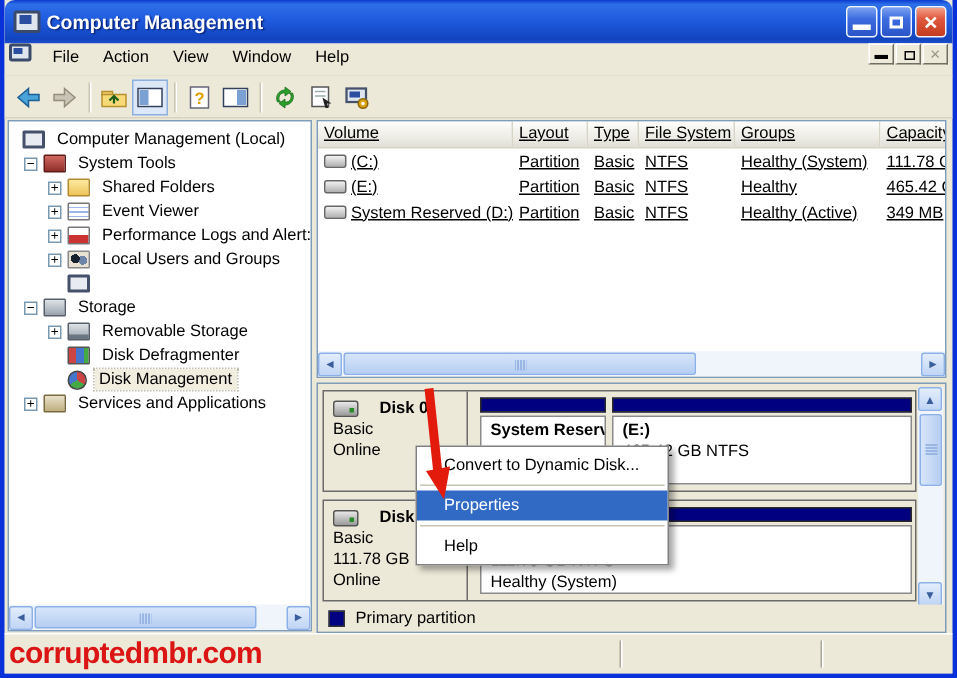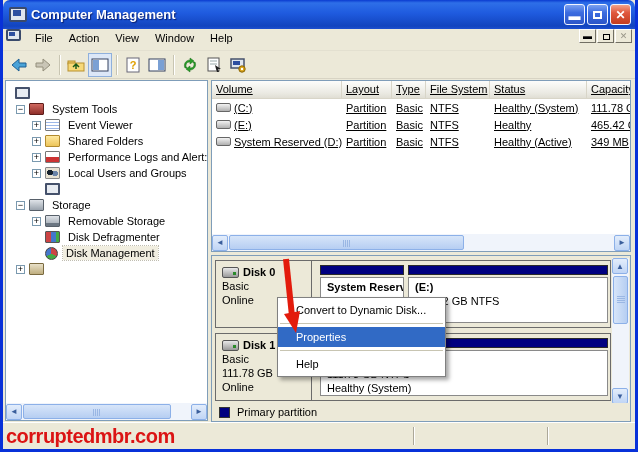--- a/index.html
+++ b/index.html
@@ -88,21 +88,21 @@
   .vh{background:linear-gradient(180deg,#fdfdfb,#EBEAE3 70%,#E0DED4);border-right:1px solid #D8D5C8;
     padding:2px 4px;white-space:nowrap;overflow:hidden;flex:none;}
   .vrow{display:flex;height:17px;font-size:11px;align-items:center;}
   .vc{padding:0 4px;white-space:nowrap;overflow:hidden;flex:none;display:flex;align-items:center;gap:3px;}
   .vicon{width:15px;height:9px;flex:none;border:1px solid #666;border-radius:2px;
     background:linear-gradient(180deg,#f2f2f2,#b0b0b0);}
   .cw0{width:130px;} .cw1{width:50px;} .cw2{width:34px;} .cw3{width:64px;} .cw4{width:97px;} .cw5{width:60px;}
   
   .disk-row{position:absolute;left:3px;width:396px;height:68px;border:1px solid #6b6b6b;background:#ECE9D8;display:flex;}
   .disk-label{width:96px;flex:none;border-right:1px solid #6b6b6b;padding:4px 6px;font-size:11px;line-height:14px;}
-  .disk-name{font-weight:bold;display:flex;align-items:center;gap:4px;}
+  .disk-name{font-weight:bold;display:flex;align-items:center;gap:14px;}
   .dicon{width:17px;height:11px;border:1px solid #555;border-radius:2px;flex:none;
     background:linear-gradient(180deg,#e8e8e8,#9a9a9a);position:relative;}
   .dicon::after{content:"";position:absolute;right:2px;bottom:2px;width:3px;height:3px;background:#2a8a2a;}
   .disk-parts{position:relative;flex:1;}
   .pblock{position:absolute;top:4px;bottom:4px;display:flex;flex-direction:column;}
   .pbar{height:10px;background:#000080;border:1px solid #2a2a2a;margin-bottom:2px;flex:none;}
   .pbody{flex:1;background:#fff;border:1px solid #8a8a8a;padding:2px 6px;font-size:11px;line-height:14px;
     white-space:nowrap;overflow:hidden;}
   .pname{font-weight:bold;}
   .legend{position:absolute;left:0;right:0;bottom:0;height:18px;display:flex;align-items:center;
@@ -216,35 +216,36 @@
           <circle cx="14" cy="13" r="3.2" fill="#d8a012" stroke="#8a6608"></circle>
           <circle cx="14" cy="13" r="1.2" fill="#fff"></circle>
         </svg>
       </span>
   </div>
 
   <div class="pane left-pane">
     <div class="tree">
       <div class="trow d0 noexp">
         <span class="ti ic-computer"></span>
+        <span class="tlabel">Computer Management (Local)</span>
         </div>
       <div class="trow d1">
         <span class="exp minus"></span>
         <span class="ti ic-tools"></span>
         <span class="tlabel">System Tools</span>
         </div>
       <div class="trow d2">
         <span class="exp plus"></span>
+        <span class="ti ic-folder"></span>
+        <span class="tlabel">Shared Folders</span>
+        </div>
+      <div class="trow d2">
+        <span class="exp plus"></span>
         <span class="ti ic-event"></span>
         <span class="tlabel">Event Viewer</span>
-        </div>
-      <div class="trow d2">
-        <span class="exp plus"></span>
-        <span class="ti ic-folder"></span>
-        <span class="tlabel">Shared Folders</span>
         </div>
       <div class="trow d2">
         <span class="exp plus"></span>
         <span class="ti ic-perf"></span>
         <span class="tlabel">Performance Logs and Alert:</span>
         </div>
       <div class="trow d2">
         <span class="exp plus"></span>
         <span class="ti ic-users"></span>
         <span class="tlabel">Local Users and Groups</span>
@@ -269,38 +270,39 @@
         <span class="tlabel">Disk Defragmenter</span>
         </div>
       <div class="trow d2 selected">
         <span class="exp" style="border:none;background:transparent"></span>
         <span class="ti ic-diskmgmt"></span>
         <span class="tlabel">Disk Management</span>
         </div>
       <div class="trow d1">
         <span class="exp plus"></span>
         <span class="ti ic-services"></span>
+        <span class="tlabel">Services and Applications</span>
         </div>
     </div>
     <div class="sb-h" style="left:0;right:0;bottom:0">
       <span class="sb-btn">◄</span>
       <span class="sb-thumb-h" style="width:148px">
           <span class="grip-h"></span>
         </span>
       <span class="sb-btn" style="margin-left:auto">►</span>
     </div>
   </div>
 
   <div class="pane top-pane">
     <div class="vheader">
       <span class="vh cw0">Volume</span>
       <span class="vh cw1">Layout</span>
       <span class="vh cw2">Type</span>
       <span class="vh cw3">File System</span>
-      <span class="vh cw4">Status</span>
+      <span class="vh cw4">Groups</span>
       <span class="vh cw5">Capacity</span>
     </div>
     <div class="vrow">
       <span class="vc cw0">
           <span class="vicon"></span>
           <span>(C:)</span>
         </span>
       <span class="vc cw1">Partition</span>
       <span class="vc cw2">Basic</span>
       <span class="vc cw3">NTFS</span>

